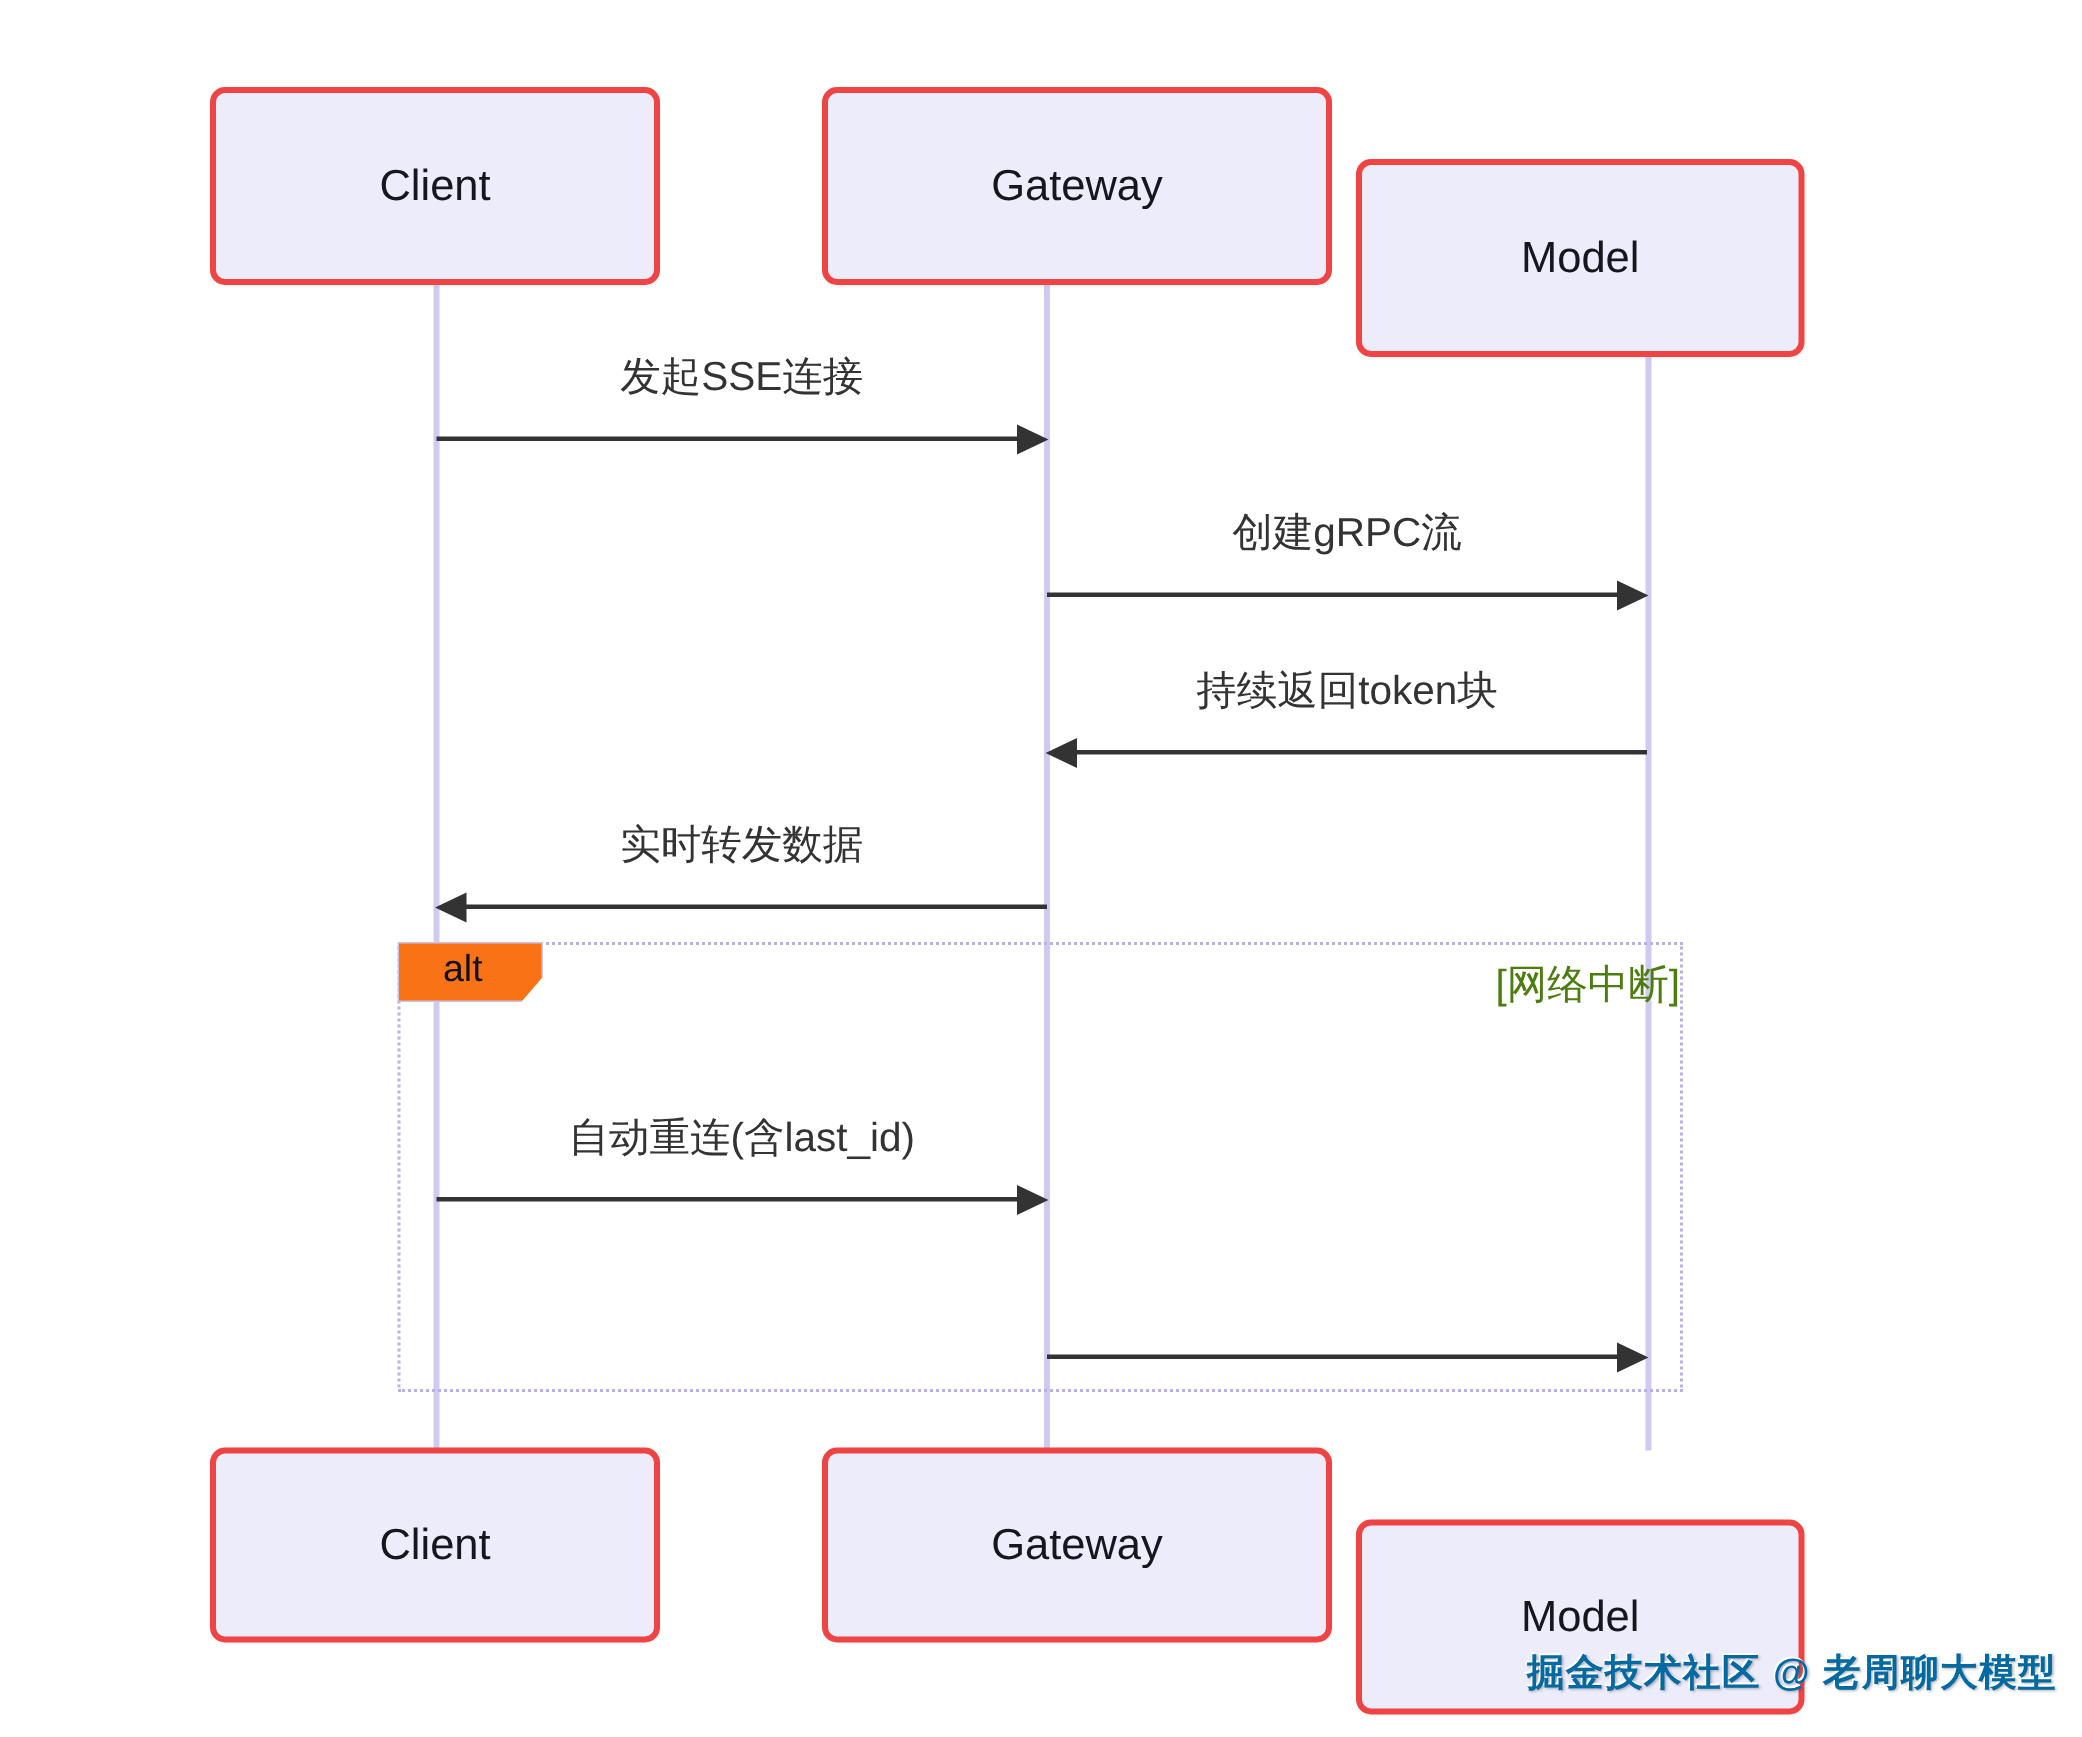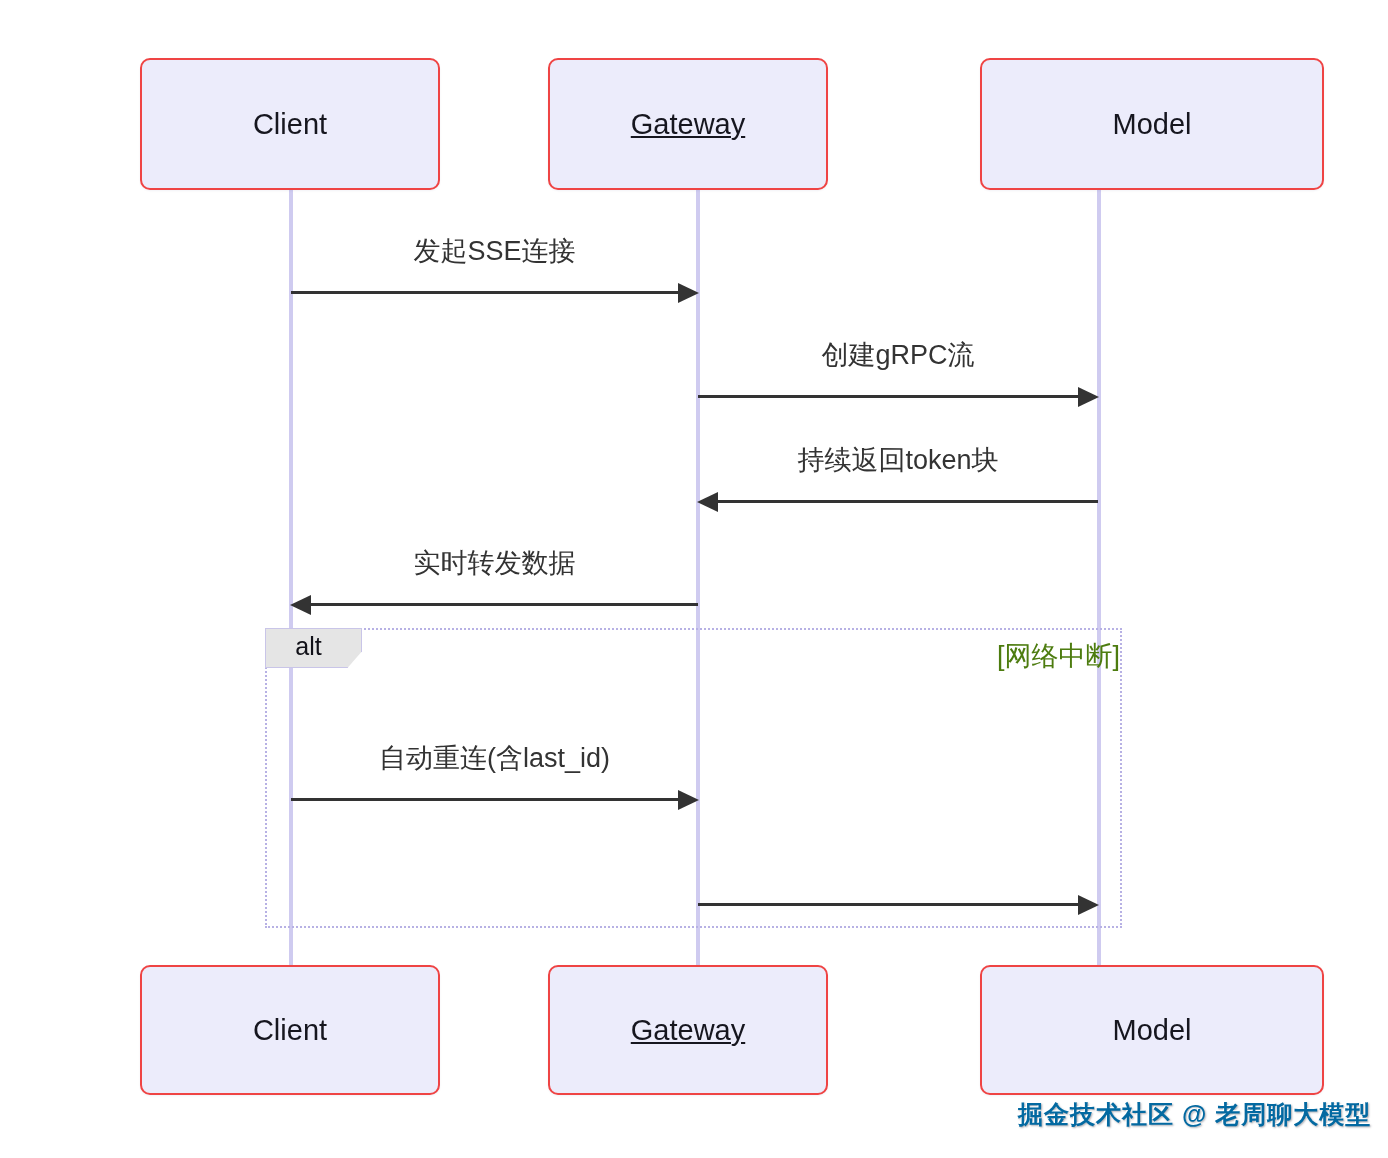--- a/index.html
+++ b/index.html
@@ -3,29 +3,29 @@
 <meta charset="utf-8">
 <style>
   * { margin:0; padding:0; box-sizing:border-box; }
   body { background:#ffffff; font-family:"Liberation Sans","DejaVu Sans",sans-serif; }
   .canvas {
     position:relative; width:1388px; height:1158px; background:#ffffff; overflow:hidden;
   }
   
   .actor-box {
     position:absolute; height:132px;
-    background:#ECECFB; border:2px solid #ef4444; border-radius:10px;
+    background:#ECECFB; border:4px solid #ef4444; border-radius:10px;
     display:flex; align-items:center; justify-content:center;
     font-size:29px; color:#16161f;
     box-shadow:0 1px 2px rgba(90,85,140,0.08);
     text-align:right;
   }
   .actor-client  { left:140px; width:300px; }
-  .actor-gateway { left:548px; width:280px;text-decoration:underline; }
-  .actor-model   { left:980px; width:344px; }
+  .actor-gateway { left:548px; width:340px; }
+  .actor-model   { left:904px; width:299px;margin-top:48px; }
   .actor-top    { top:58px; }
   .actor-bottom { top:965px; height:130px; }
   
   .lifeline {
     position:absolute; top:188px; width:4px; height:779px; background:#CFCBF0;
   }
   .lifeline-client  { left:289px; }
   .lifeline-gateway { left:696px; }
   .lifeline-model   { left:1097px; }
   
@@ -50,21 +50,21 @@
   
   .span-c-g { left:291px; width:407px; }
   .span-g-m { left:698px; width:400px; }
   
   .alt-fragment {
     position:absolute; left:265px; top:628px; width:857px; height:300px;
     border:2px dotted #B7B1E4;
   }
   .alt-label {
     position:absolute; left:-2px; top:-2px; width:97px; height:40px;
-    background:#e5e5e5; border:1px solid #C9C5E8;
+    background:#f97316; border:1px solid #C9C5E8;
     clip-path:polygon(0 0, 100% 0, 100% 58%, 85% 100%, 0 100%);
     display:flex; align-items:center; justify-content:center;
     font-size:25px; color:#111118; padding-bottom:4px; padding-right:10px;
   }
   .alt-condition {
     position:absolute; left:95px; right:0; top:6px; height:40px;
     text-align:right; line-height:40px;
     font-size:27px; color:#4d7c0f;
   }
   

